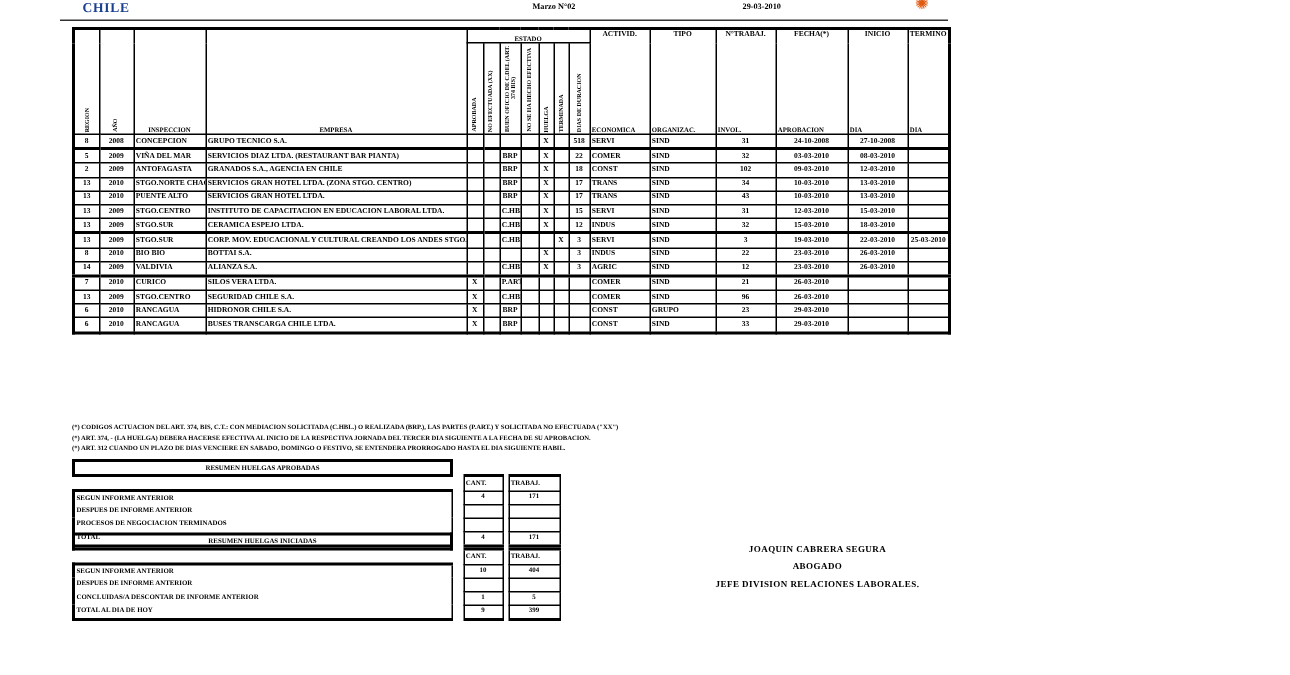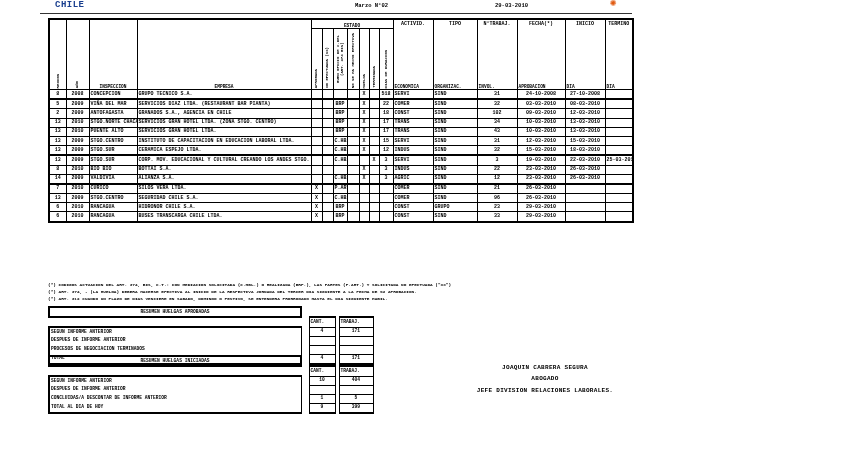--- a/index.html
+++ b/index.html
@@ -1,17 +1,17 @@
 <!DOCTYPE html>
 <html><head>
 <meta charset="utf-8">
 <style>
   html,body{margin:0;padding:0;background:#ffffff;}
   .page{position:relative;width:860px;height:450px;background:#fff;overflow:hidden;
-        font-family:Liberation Mono, monospace;color:#000;}
+        font-family:Liberation Serif, serif;color:#000;}
 
   
   .gov-logo{position:absolute;left:55px;top:-3px;line-height:1;}
   .gov-logo .small{font-size:4px;color:#c8102e;font-weight:bold;letter-spacing:.5px;display:block;text-align:center;}
   .gov-logo .big{font-size:9px;color:#1a3f8f;font-weight:bold;letter-spacing:.5px;display:block;}
   .doc-ref{position:absolute;left:355px;top:2px;font-size:5.5px;font-weight:bold;}
   .doc-date{position:absolute;left:495px;top:2px;font-size:5.5px;font-weight:bold;}
   .dt-logo{position:absolute;left:610px;top:-4px;font-size:11px;color:#e05a10;}
   .top-rule{position:absolute;left:40px;top:13px;width:592px;height:1px;background:#333;}
 

